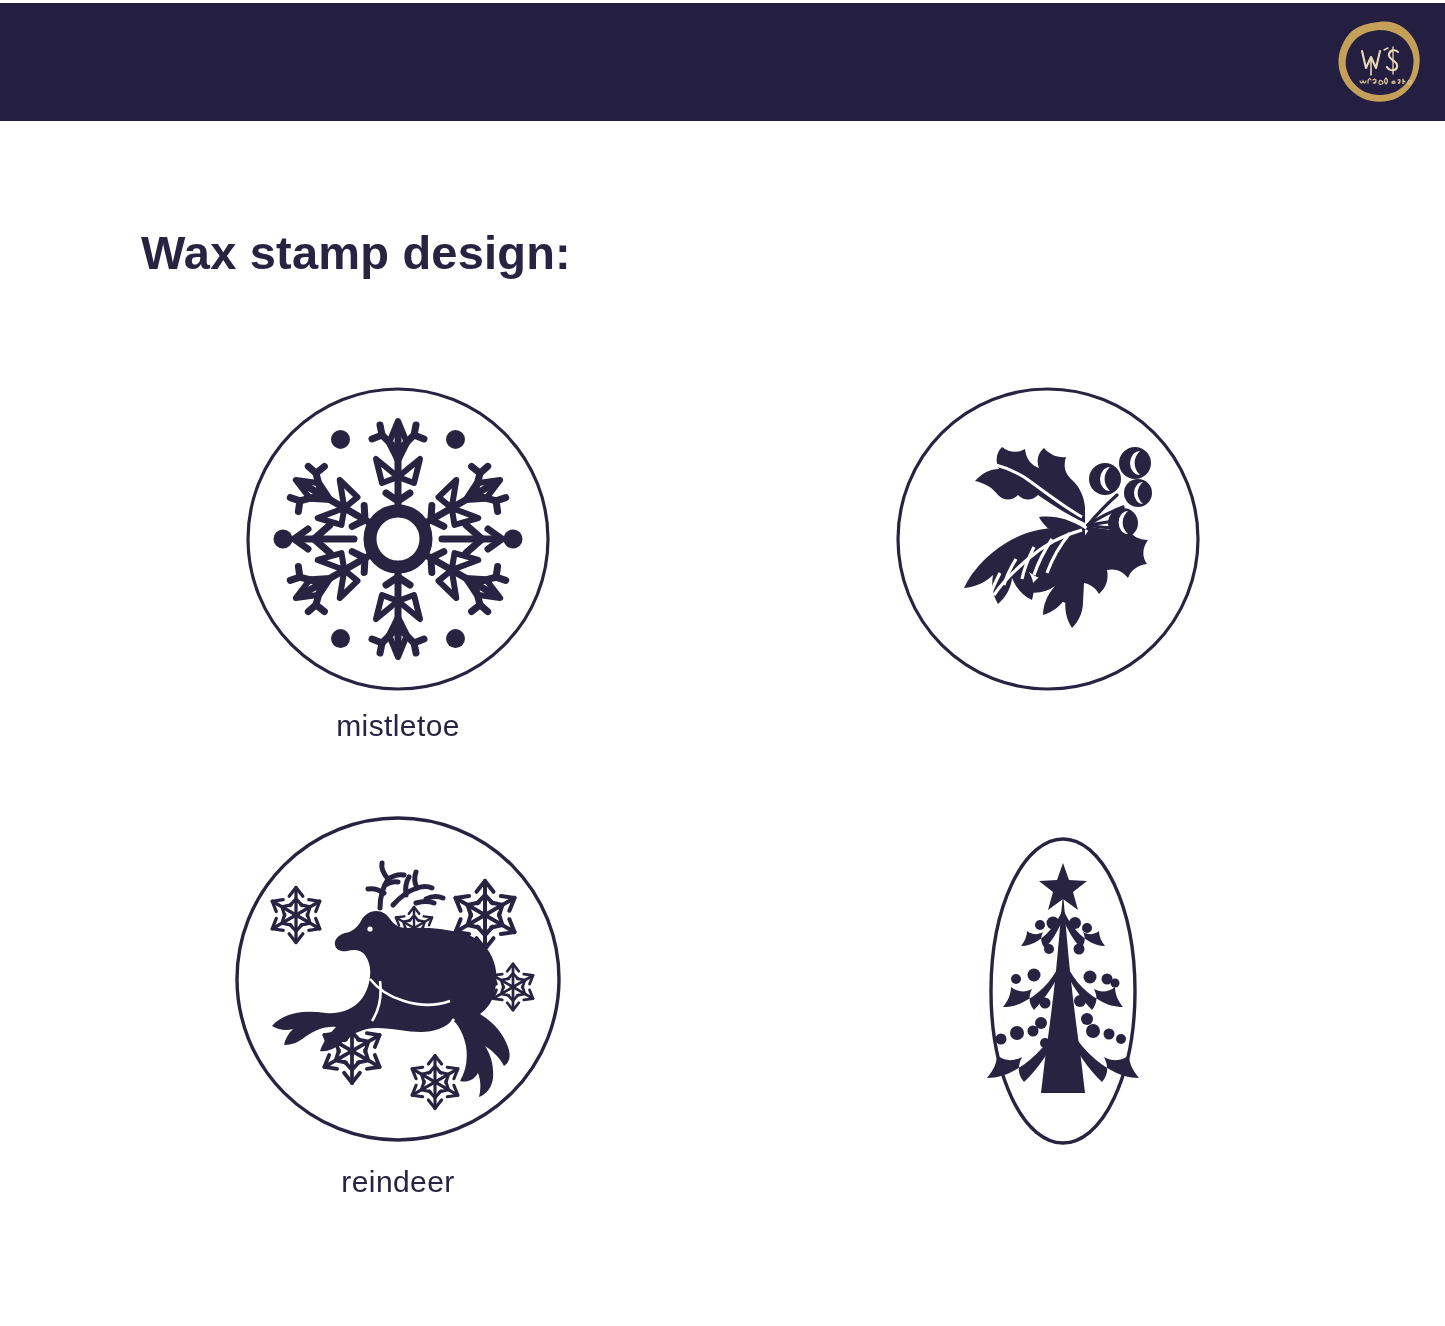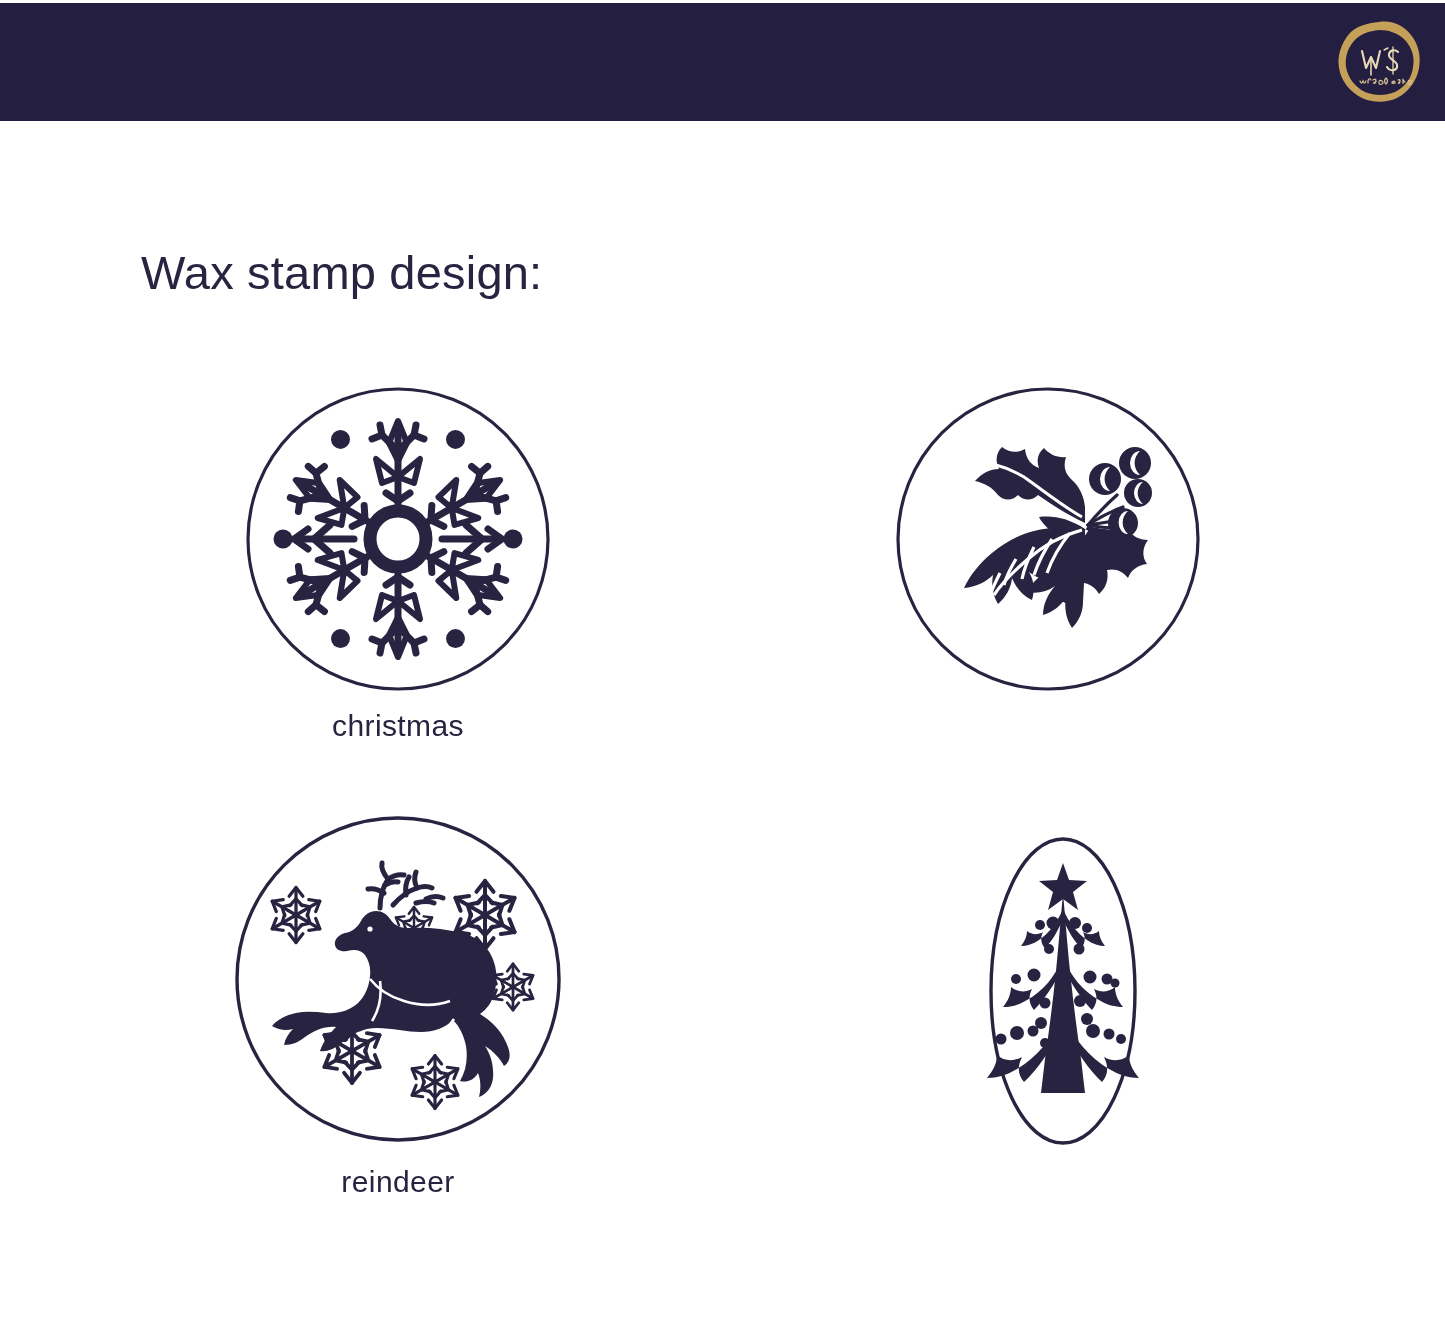--- a/index.html
+++ b/index.html
@@ -41,24 +41,24 @@
     left: 0;
     top: 121px;
     width: 1445px;
     height: 1205px;
     background: #ffffff;
   }
 
   .page-title {
     position: absolute;
     left: 141px;
-    top: 124px;
+    top: 104px;
     font-family: "Liberation Sans", sans-serif;
     font-size: 47px;
-    font-weight: 400;
+    font-weight: 700;
     letter-spacing: 0.2px;
     color: #282340;
     white-space: nowrap;
   }
 
   
   .stamp-grid {
     position: absolute;
     left: 0;
     top: 0;
@@ -183,21 +183,21 @@
 
         <g stroke="#282340" stroke-width="7" fill="none" stroke-linecap="round" stroke-linejoin="round">
           <path d="M60,156 L112,156"></path>
             <path d="M200,156 L252,156"></path>
           <path d="M72,156 L88,142 M72,156 L88,170"></path>
           <path d="M240,156 L224,142 M240,156 L224,170"></path>
           <path d="M52,156 L66,146 M52,156 L66,166"></path>
           <path d="M260,156 L246,146 M260,156 L246,166"></path>
         </g>
       </svg>
-      <div class="stamp-label">christmas</div>
+      <div class="stamp-label">mistletoe</div>
     </div>
 
     <div class="stamp-cell pos-1">
       <svg class="stamp-art" width="312" height="312" viewBox="0 0 312 312" xmlns="http://www.w3.org/2000/svg">
         <circle cx="156" cy="156" r="150" fill="none" stroke="#282340" stroke-width="3.2"></circle>
         <g fill="#282340">
 
           <path d="M193,140
                    C176,132 160,122 146,112
                    C140,118 132,118 126,112

